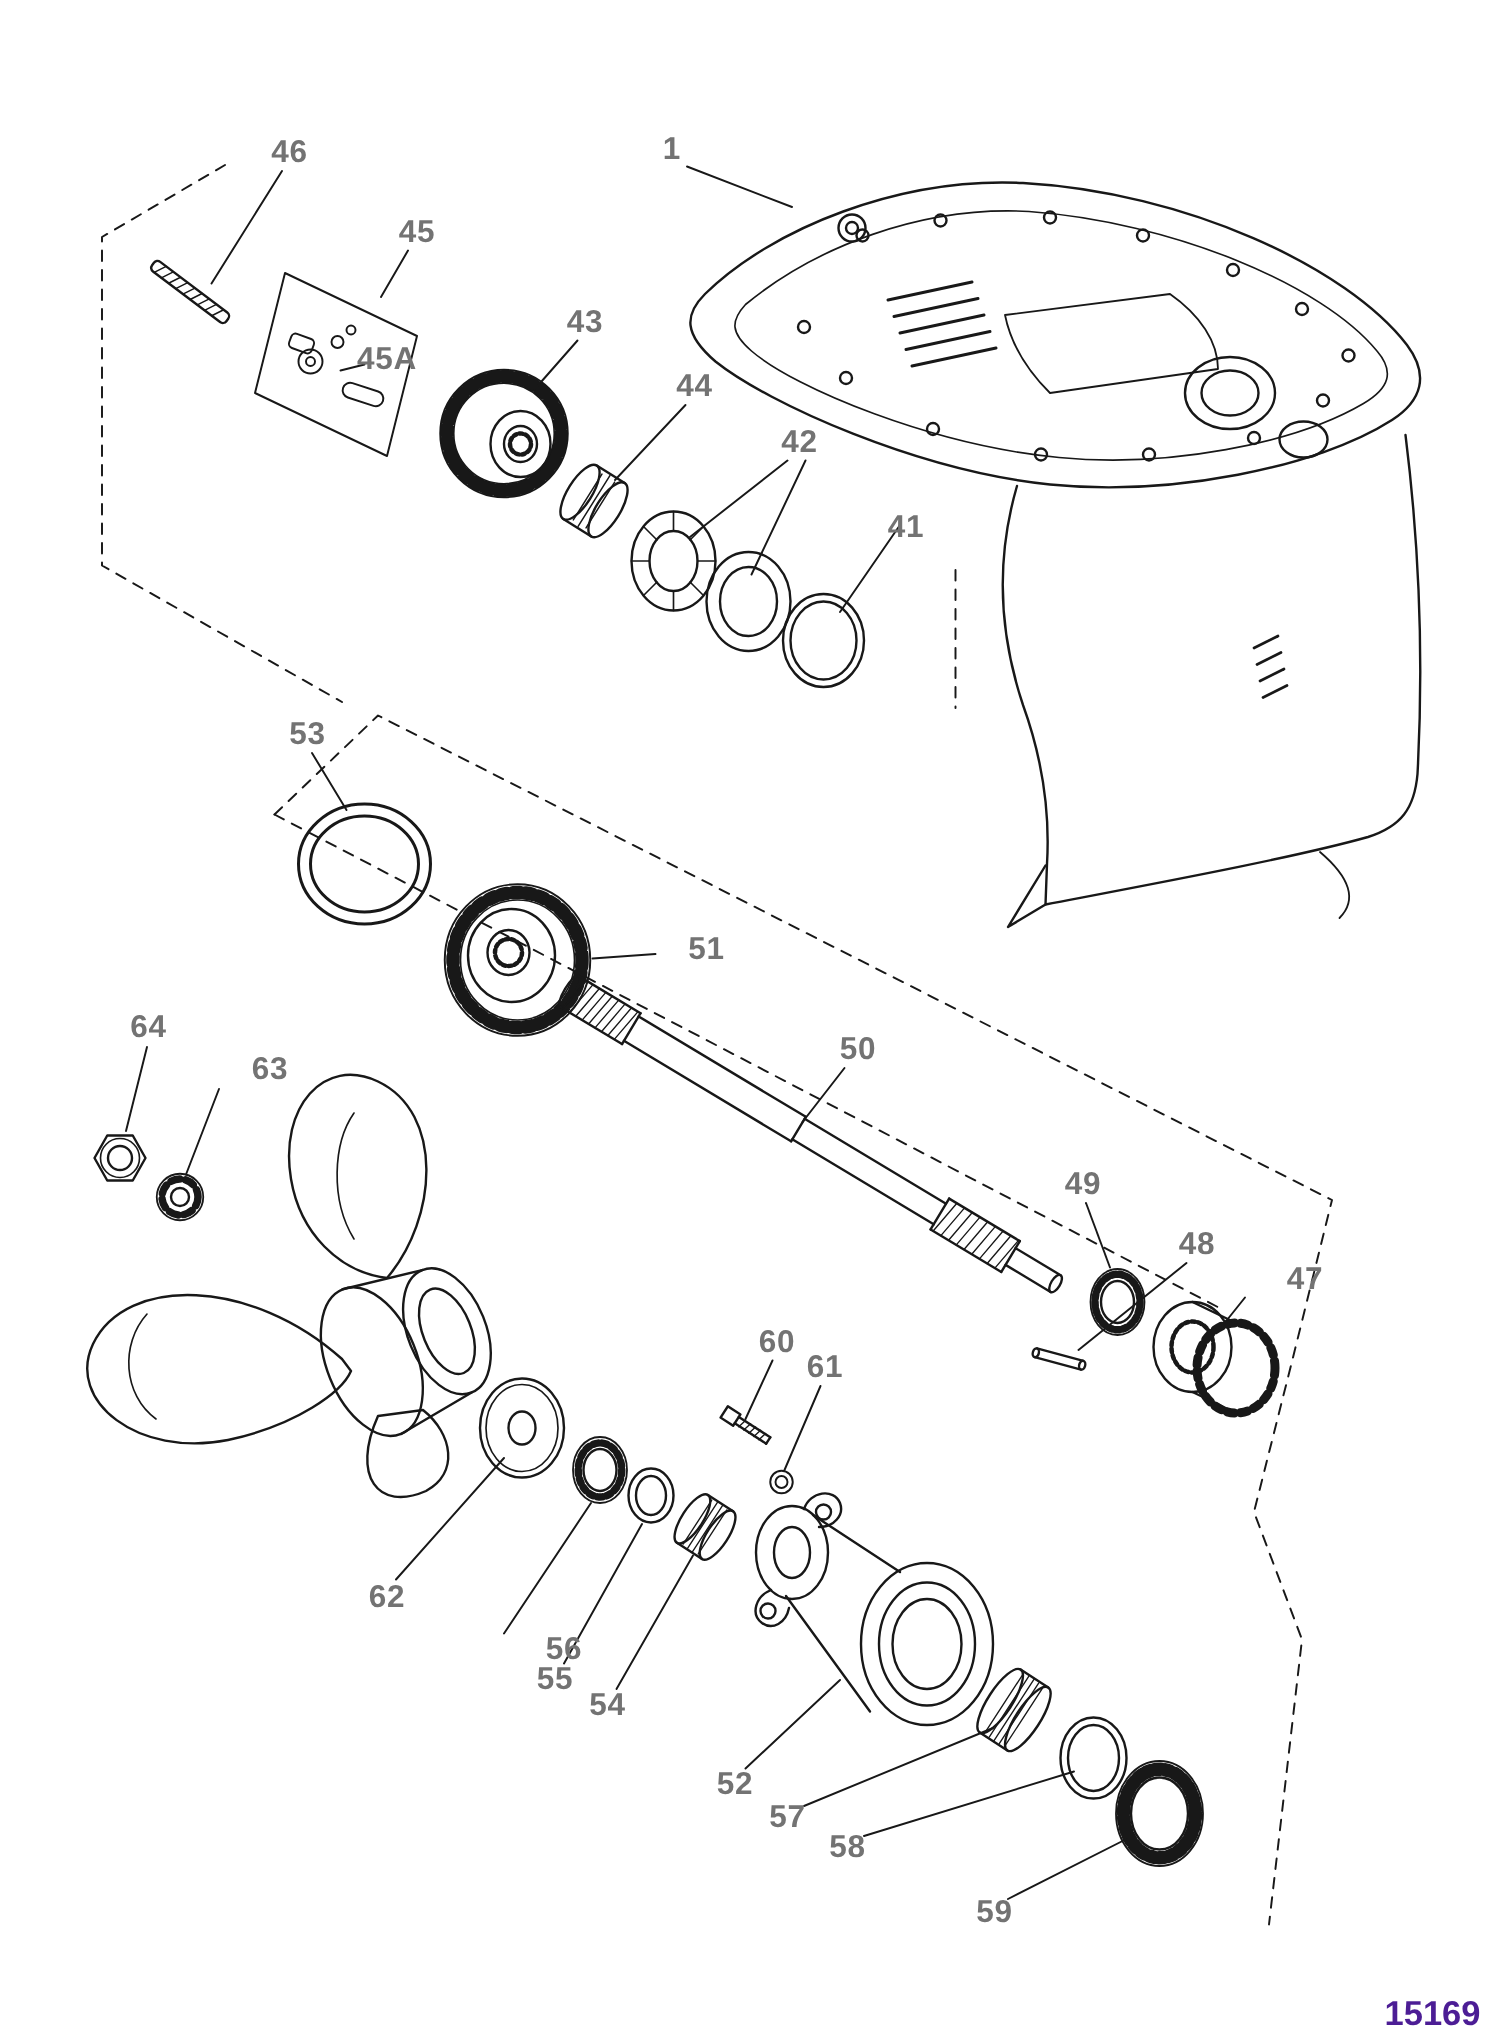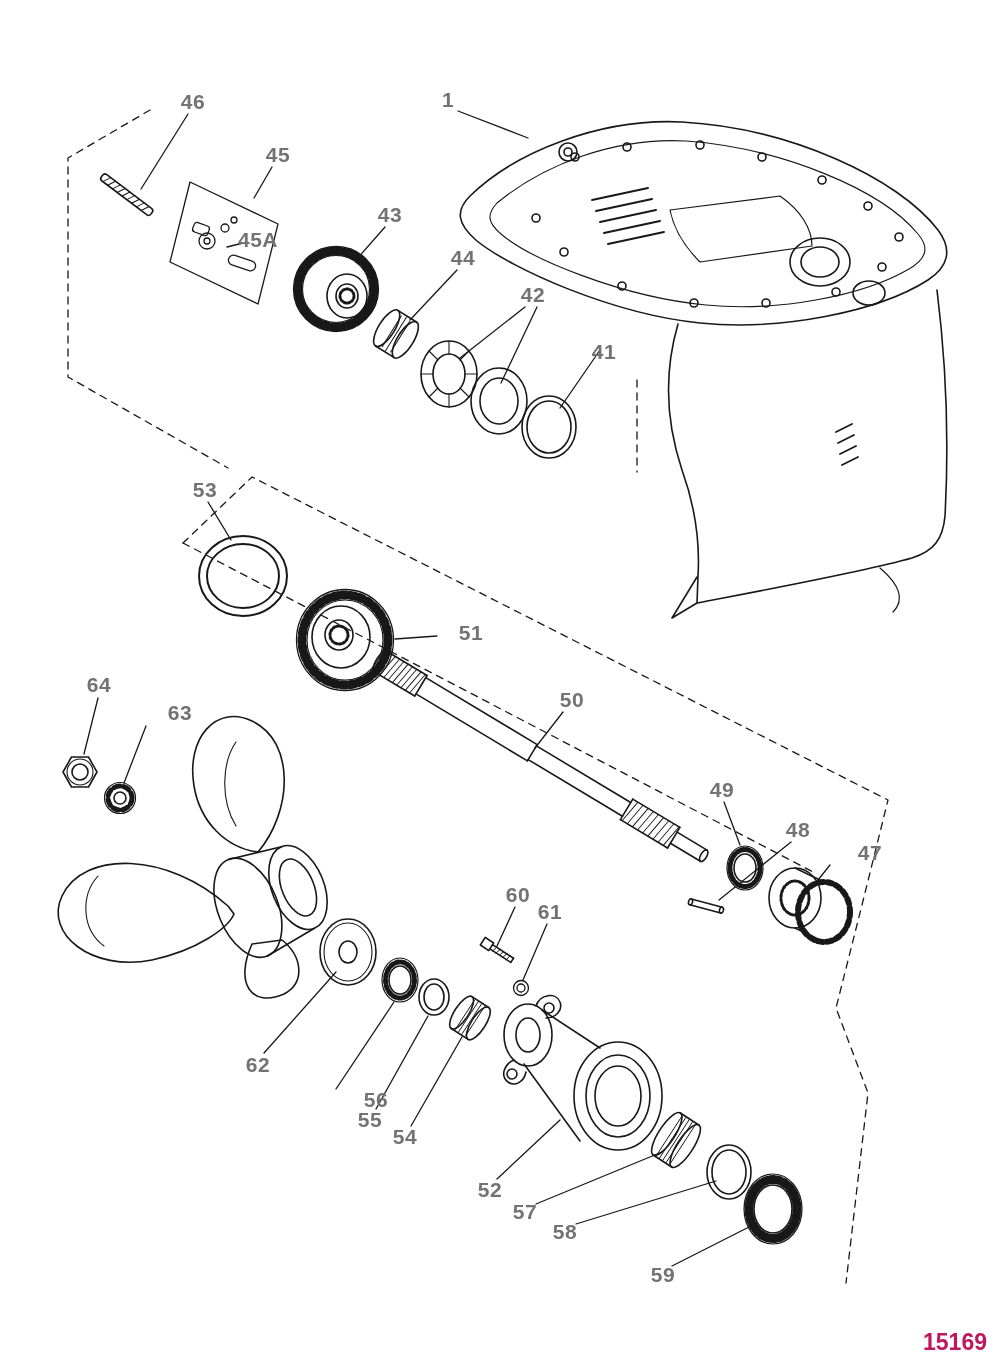--- a/index.html
+++ b/index.html
@@ -20,21 +20,21 @@
     color: #737373;
     letter-spacing: 0.5px;
     white-space: nowrap;
   }
   .fig-number {
     position: absolute;
     right: 13px;
     bottom: 3px;
     font-weight: 700;
     font-size: 23px;
-    color: #be185d;
+    color: #4c1d95;
   }
 </style>
 </head>
 <body>
 
 <div class="stage">
 
   <svg width="1000" height="1359" viewBox="0 0 1000 1359">
     <g stroke="#181818" fill="none" stroke-width="1.6" stroke-linecap="round" stroke-linejoin="round">
 

